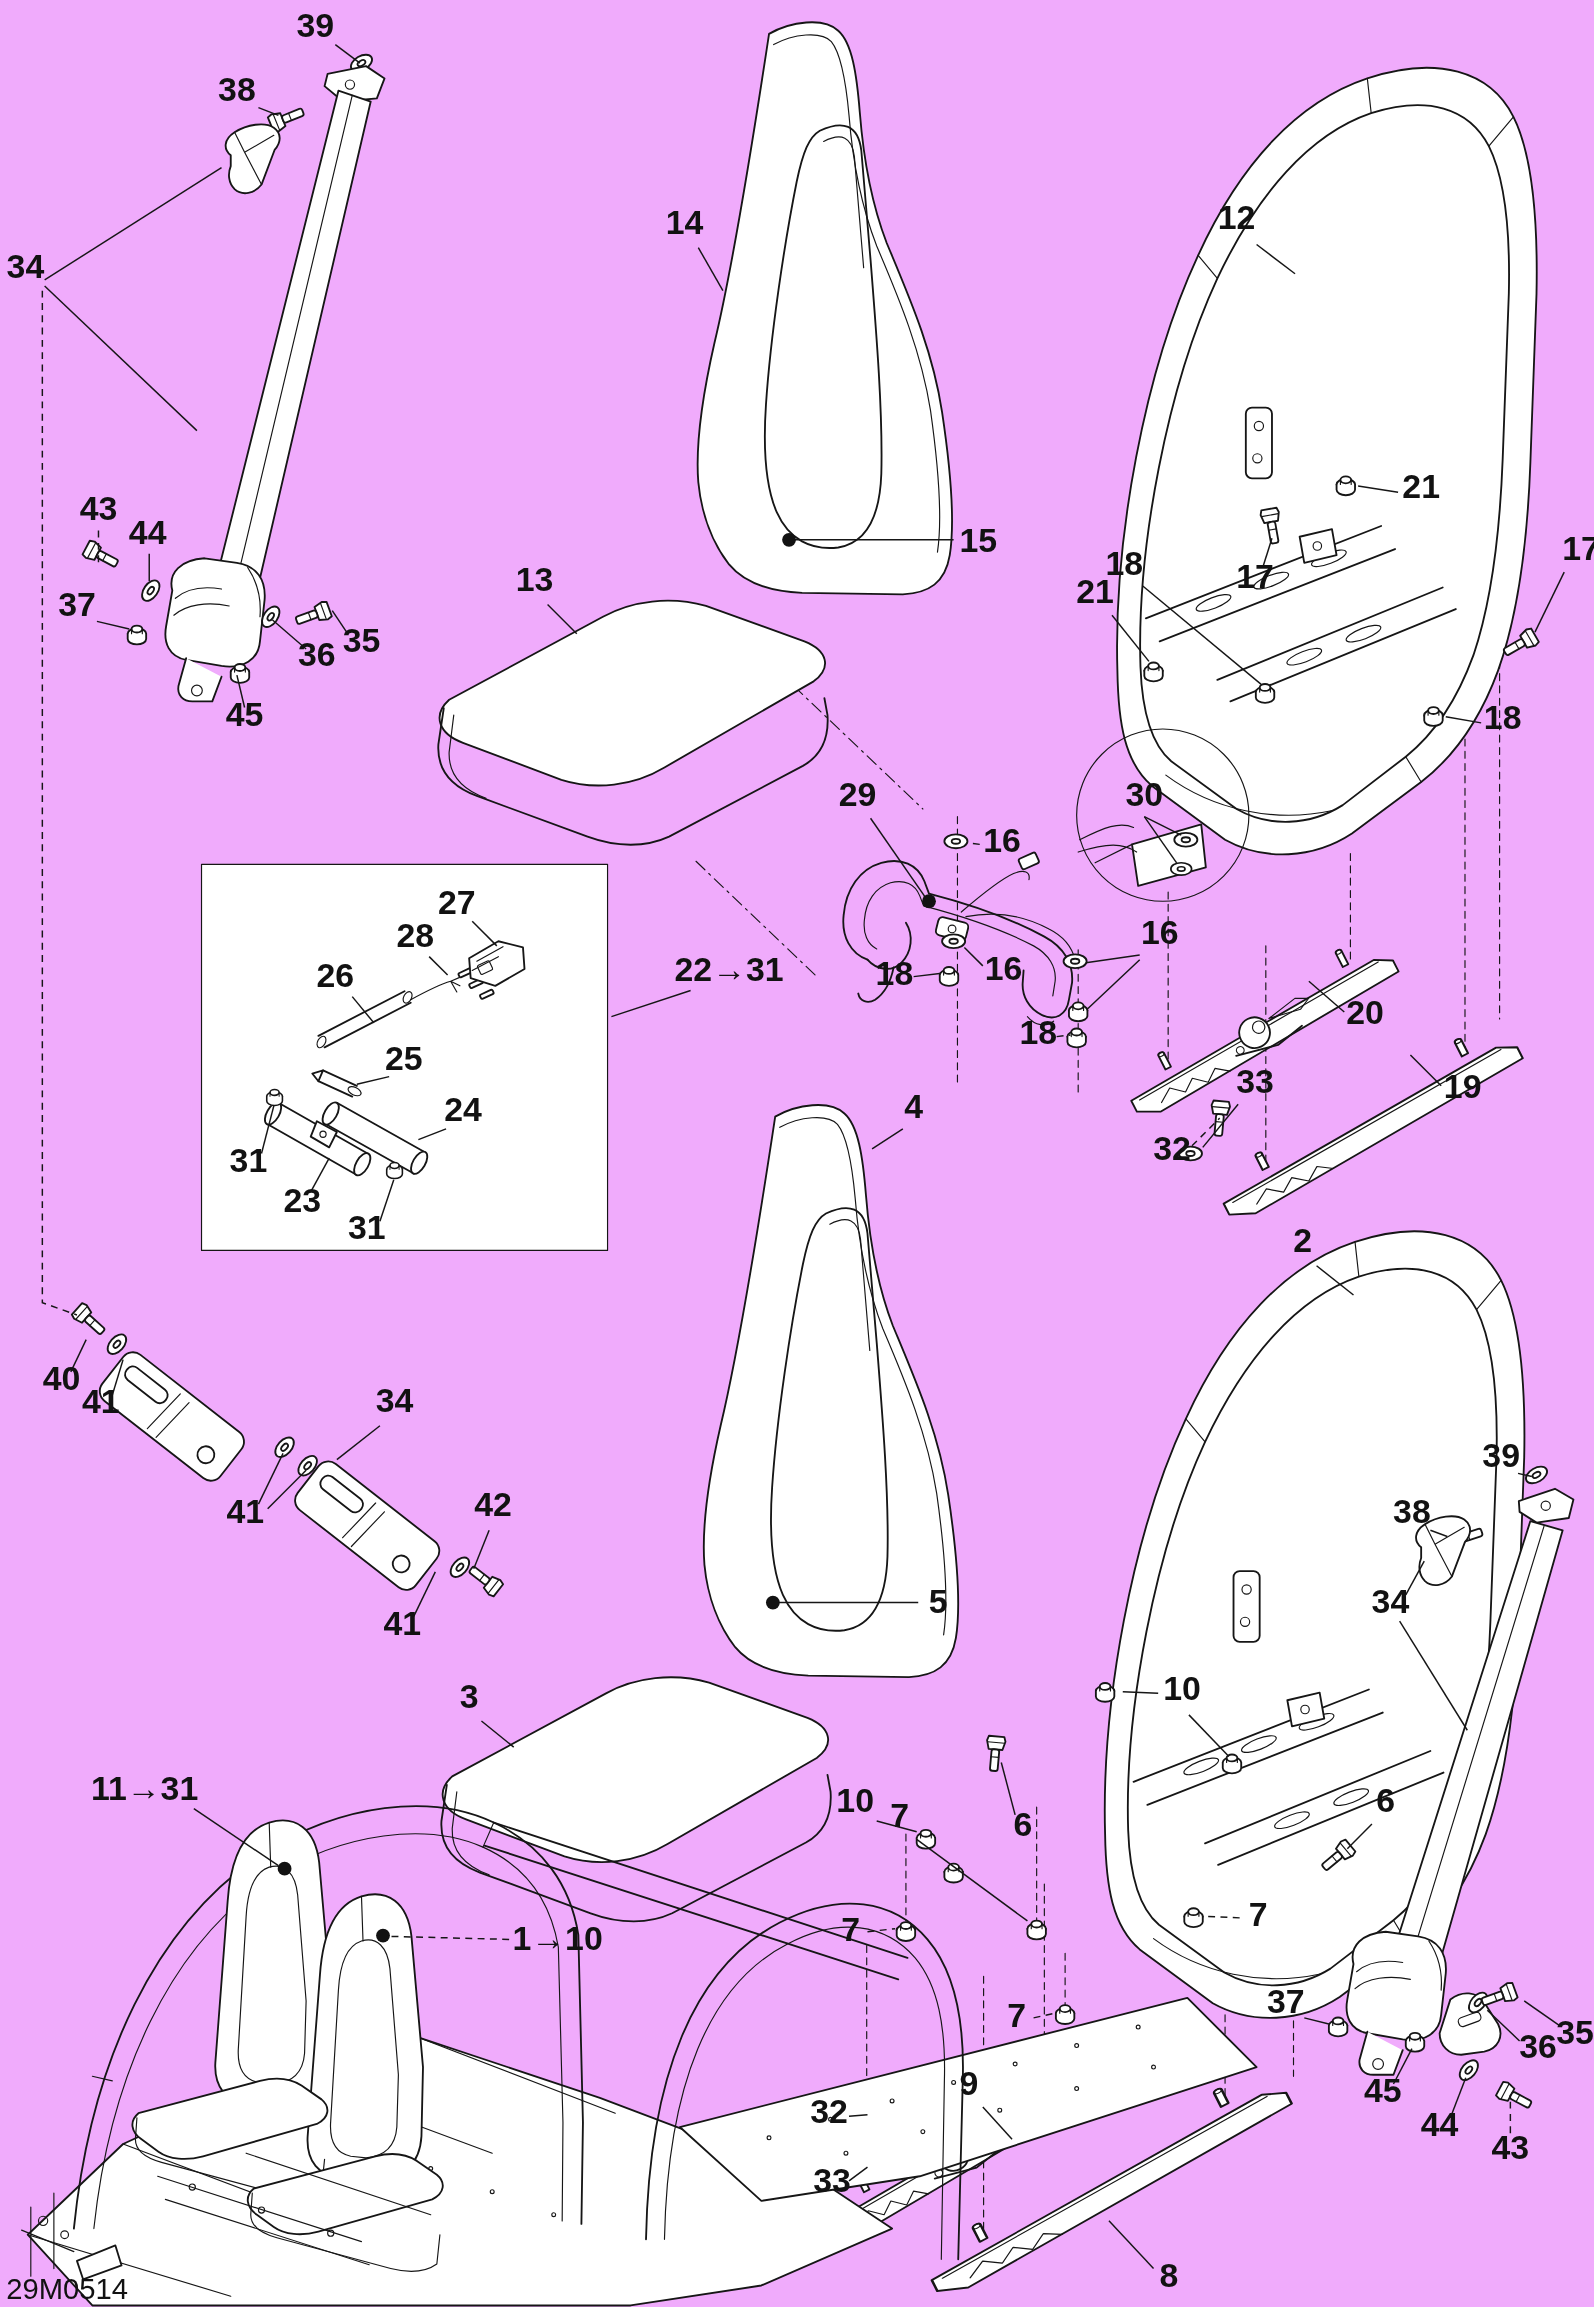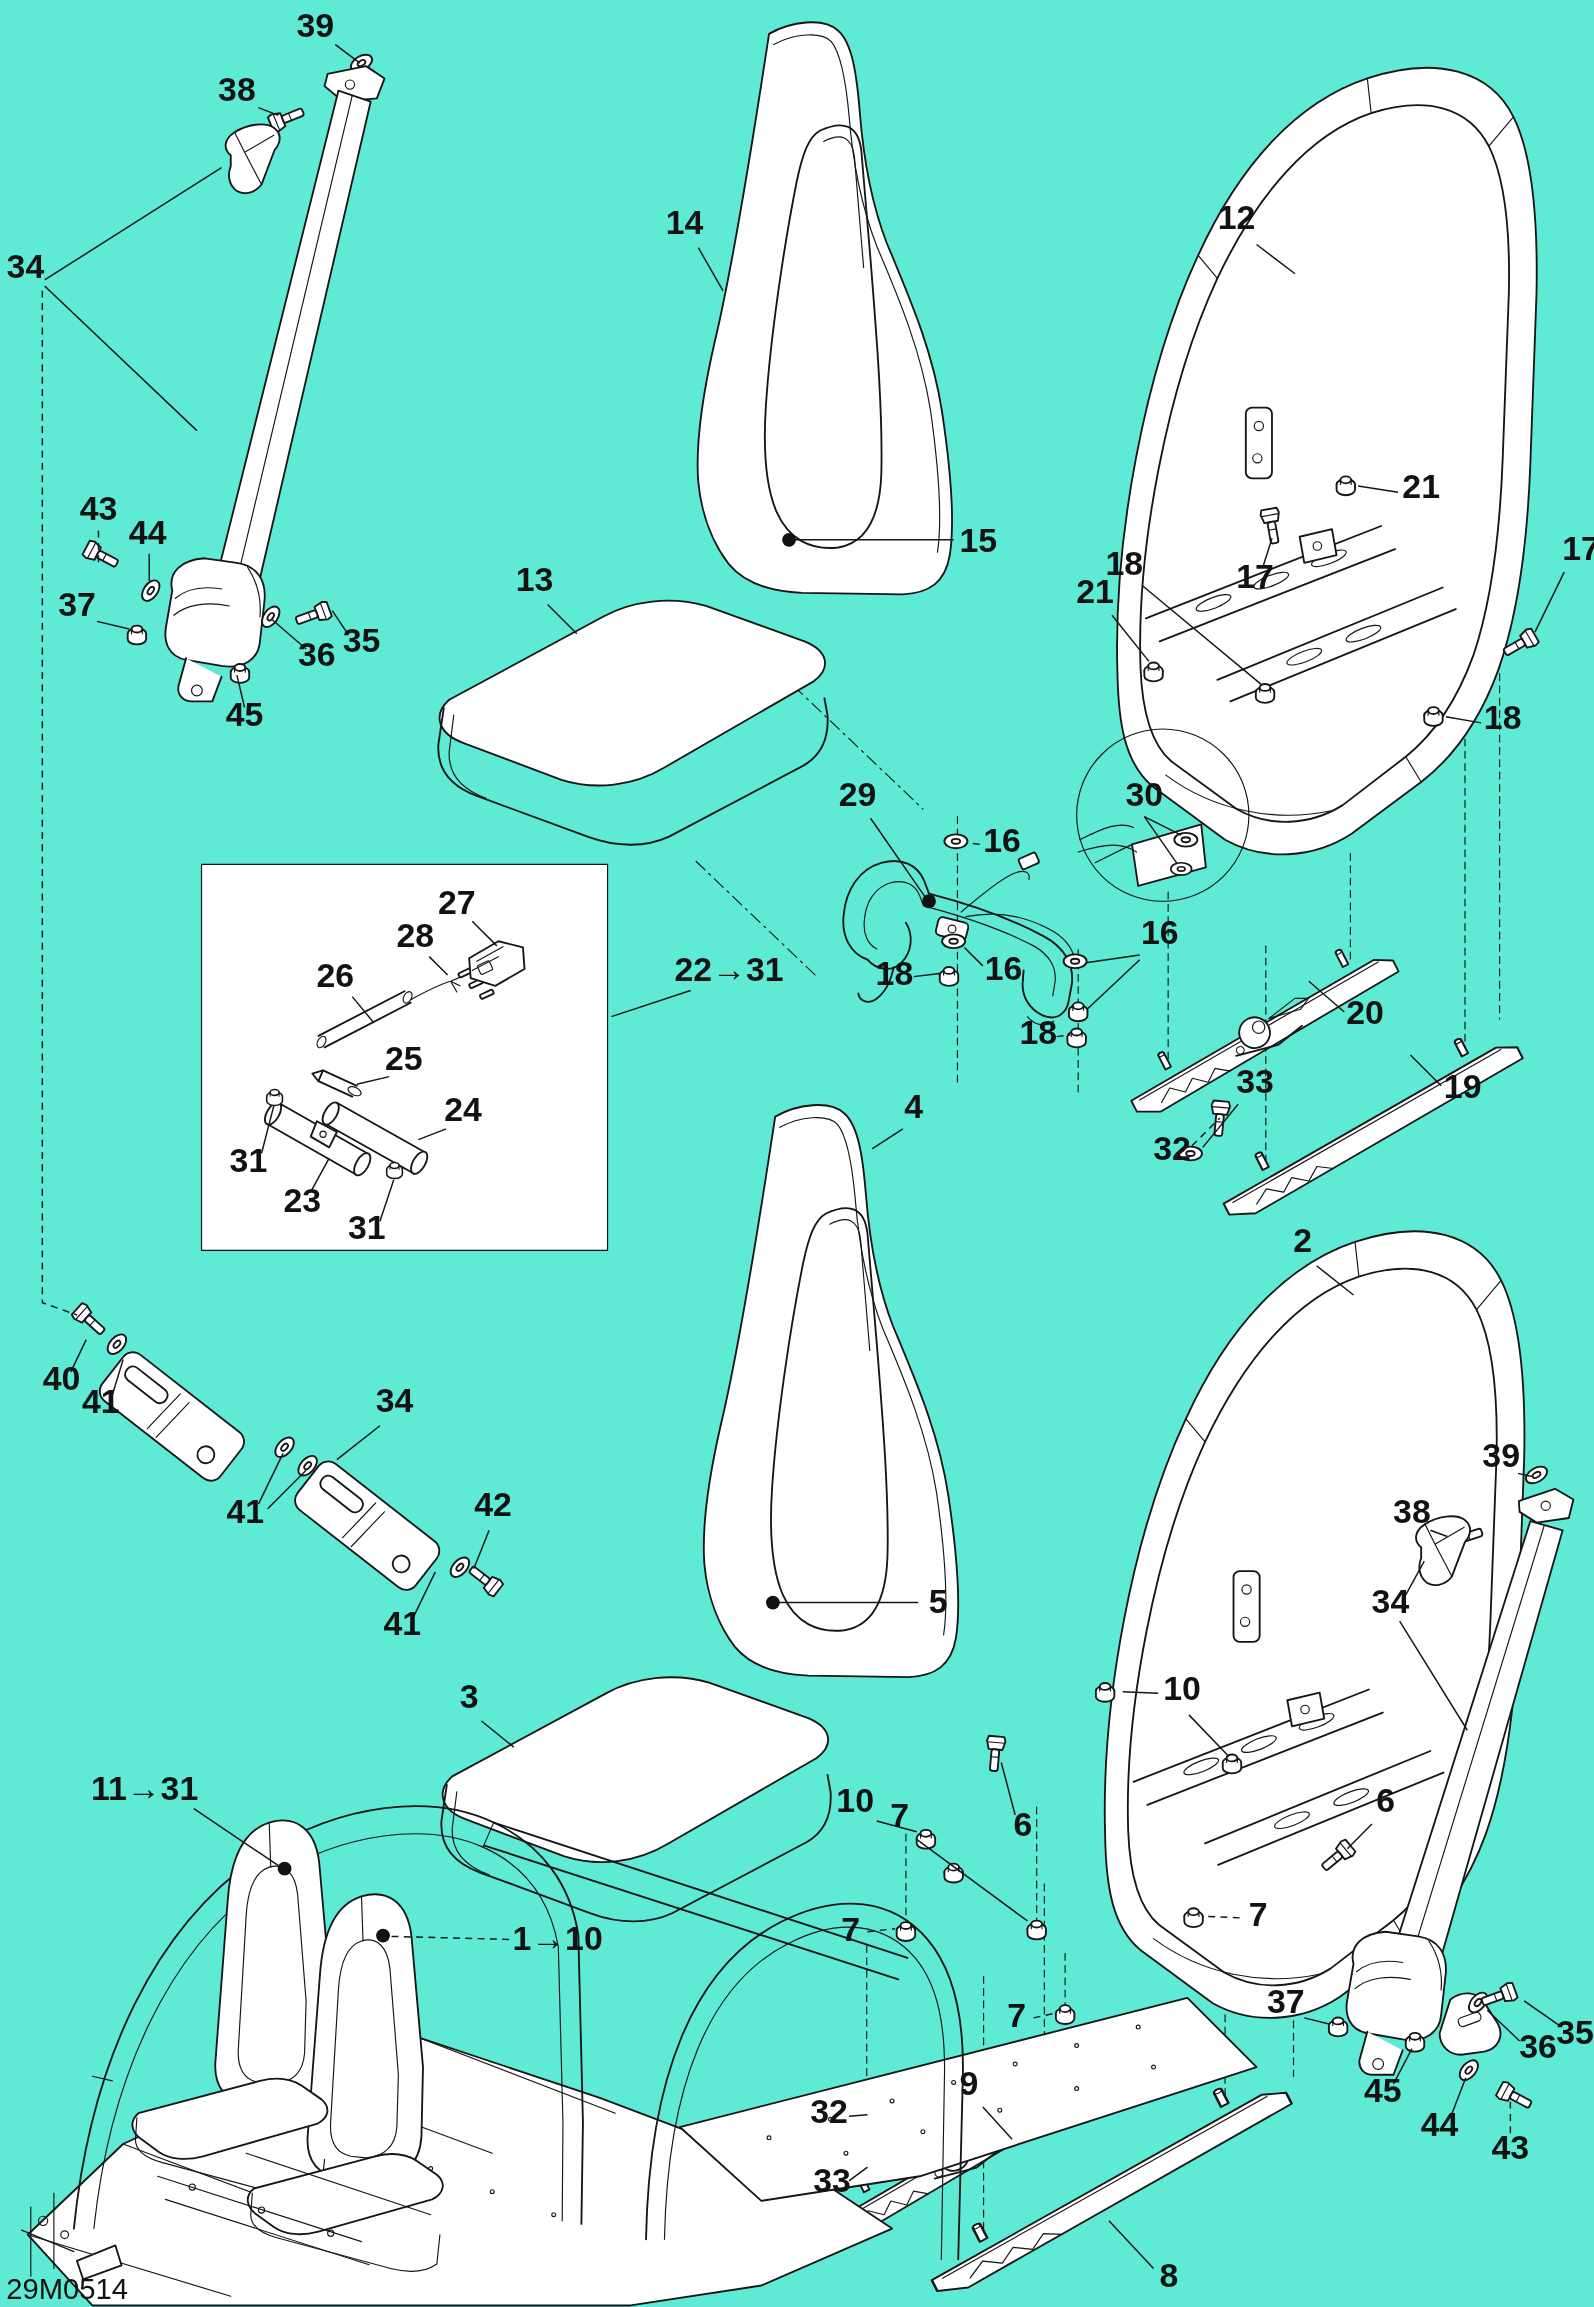--- a/index.html
+++ b/index.html
@@ -1,16 +1,16 @@
 <!DOCTYPE html>
 <html style="font-size:12.3px"><head>
 <meta charset="utf-8">
 <style>
   html,body{margin:0;padding:0;background:#ffffff;}
-  #page{position:relative;width:1595px;height:2307px;background:#5eead4;overflow:hidden;}
+  #page{position:relative;width:1595px;height:2307px;background:#f0abfc;overflow:hidden;}
   svg{display:block;}
   .art{fill:none;stroke:#161616;stroke-width:2.4;stroke-linecap:round;stroke-linejoin:round;}
   .thin{fill:none;stroke:#161616;stroke-width:1.5;stroke-linecap:round;stroke-linejoin:round;}
   .fillw{fill:#ffffff;}
   .leader{fill:none;stroke:#161616;stroke-width:1.9;}
   .dashedL{stroke-dasharray:9 7;}
   .dashdot{stroke-dasharray:16 7 3 7;}
   .plabel{font-family:"Liberation Sans",sans-serif;font-size:44px;font-weight:600;fill:#121212;text-anchor:middle;}
   .codelabel{font-family:"Liberation Sans",sans-serif;font-size:38px;font-weight:400;fill:#121212;text-anchor:start;}
 </style>

